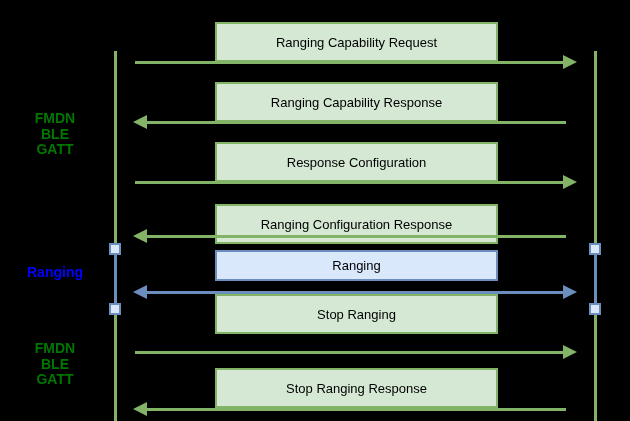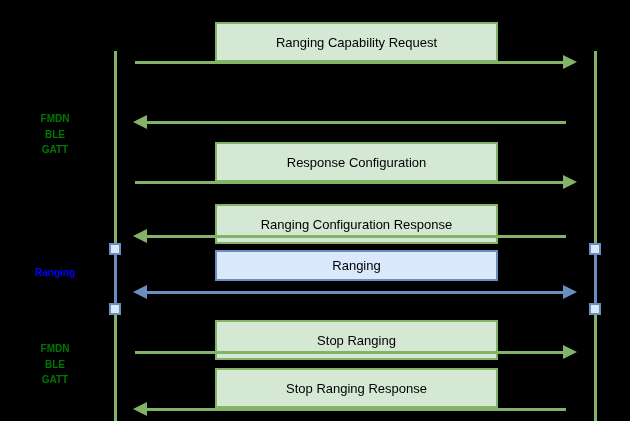--- a/index.html
+++ b/index.html
@@ -22,21 +22,21 @@
     overflow: hidden;
     font-family: "Liberation Sans", sans-serif;
   }
   
   .side-label {
     position: absolute;
     left: 5px;
     width: 100px;
     text-align: center;
     font-weight: bold;
-    font-size: 10px;
+    font-size: 14px;
     line-height: 15.5px;
   }
   .side-label.green { color: var(--label-green); }
   .side-label.blue  { color: var(--label-blue); }
   
   .lifeline {
     position: absolute;
     top: 51px;
     width: 3px;
     height: 370px;
@@ -117,20 +117,23 @@
   <div class="activation" style="left:109px; top:303px"></div>
   <div class="activation" style="left:589px; top:243px"></div>
   <div class="activation" style="left:589px; top:303px"></div>
 
   <div class="msg-box green" style="top:22px">
     <span>Ranging Capability Request</span>
   </div>
   <div class="arrow-line green" style="top:60.5px; left:135px; width:430px"></div>
   <div class="head right" style="top:55px; left:563px"></div>
 
+  <div class="msg-box green" style="top:82px">
+    <span>Ranging Capability Response</span>
+  </div>
   <div class="arrow-line green" style="top:120.5px; left:146px; width:420px"></div>
   <div class="head left" style="top:115px; left:133px"></div>
 
   <div class="msg-box green" style="top:142px">
     <span>Response Configuration</span>
   </div>
   <div class="arrow-line green" style="top:180.5px; left:135px; width:430px"></div>
   <div class="head right" style="top:175px; left:563px"></div>
 
   <div class="msg-box green" style="top:204px">
@@ -139,21 +142,21 @@
   <div class="arrow-line green" style="top:234.5px; left:146px; width:420px"></div>
   <div class="head left" style="top:229px; left:133px"></div>
 
   <div class="msg-box blue" style="top:250px">
     <span>Ranging</span>
   </div>
   <div class="arrow-line blue" style="top:290.5px; left:146px; width:418px"></div>
   <div class="head left bluehead" style="top:285px; left:133px"></div>
   <div class="head right bluehead" style="top:285px; left:563px"></div>
 
-  <div class="msg-box green" style="top:320px">
+  <div class="msg-box green" style="top:294px">
     <span>Stop Ranging</span>
   </div>
   <div class="arrow-line green" style="top:350.5px; left:135px; width:430px"></div>
   <div class="head right" style="top:345px; left:563px"></div>
 
   <div class="msg-box green" style="top:368px">
     <span>Stop Ranging Response</span>
   </div>
   <div class="arrow-line green" style="top:407.5px; left:146px; width:420px"></div>
   <div class="head left" style="top:402px; left:133px"></div>

